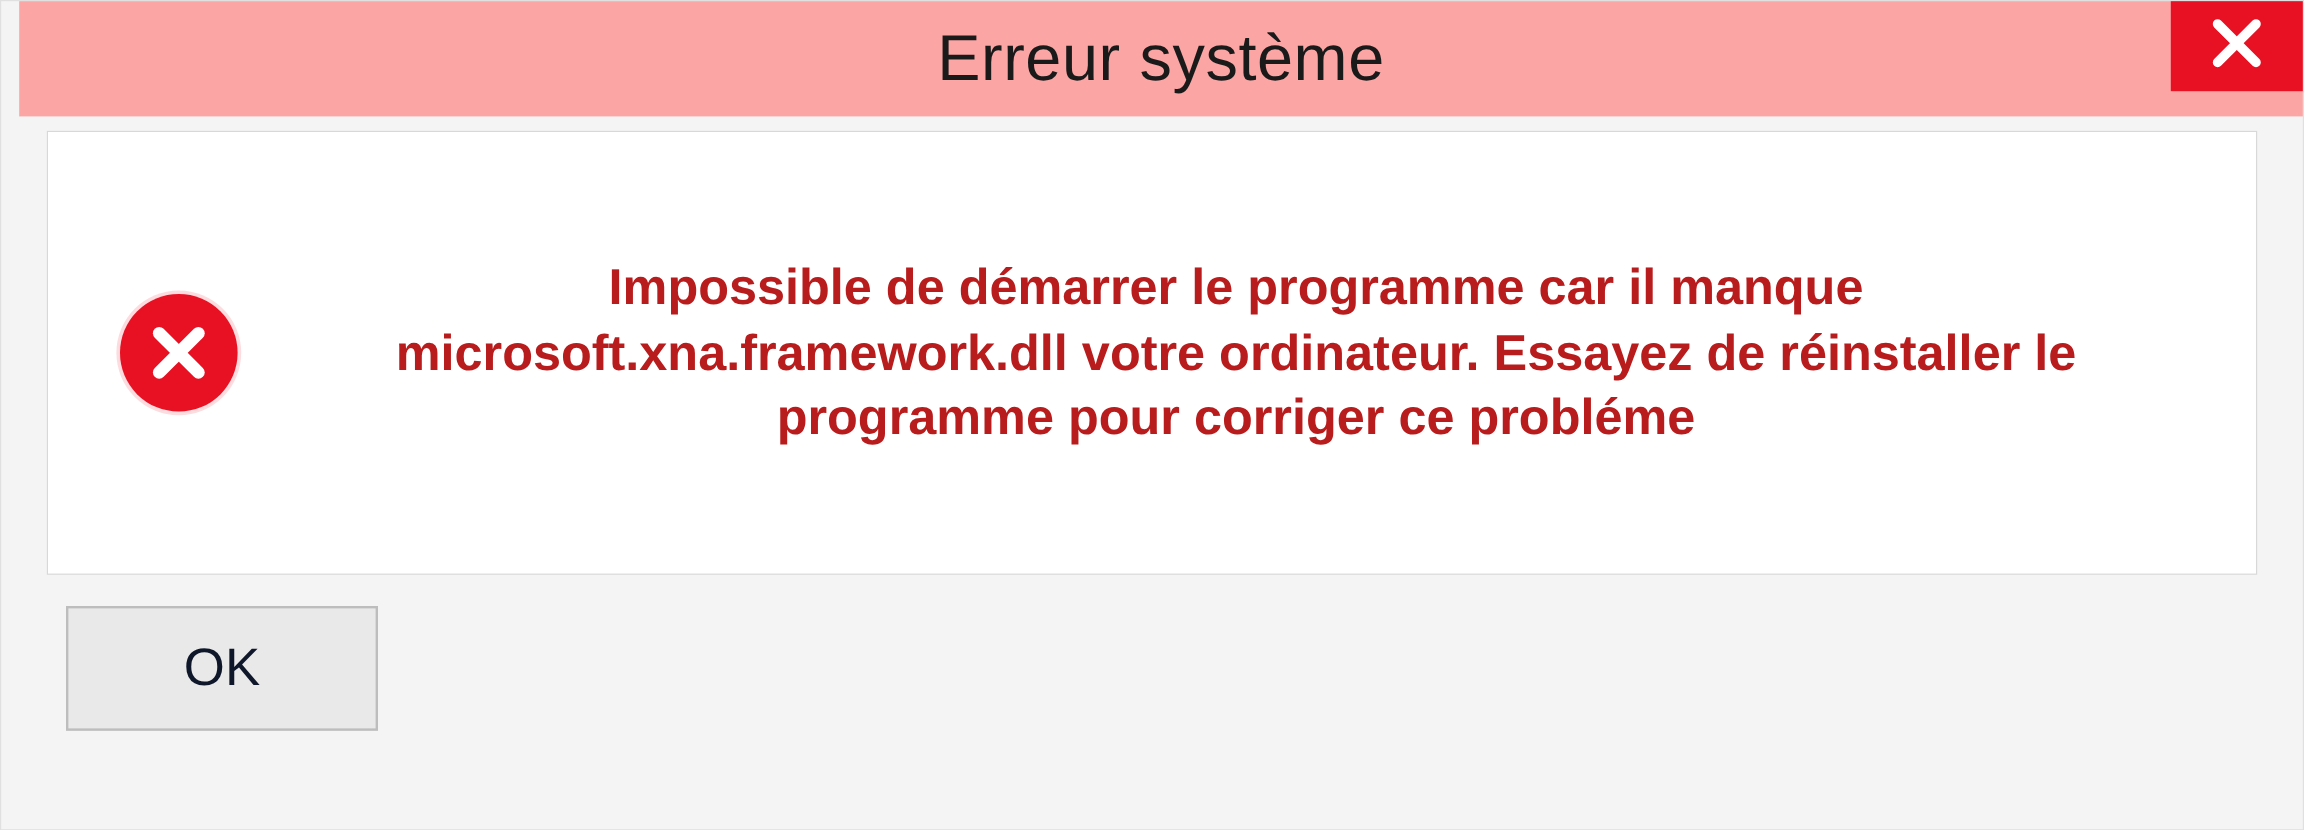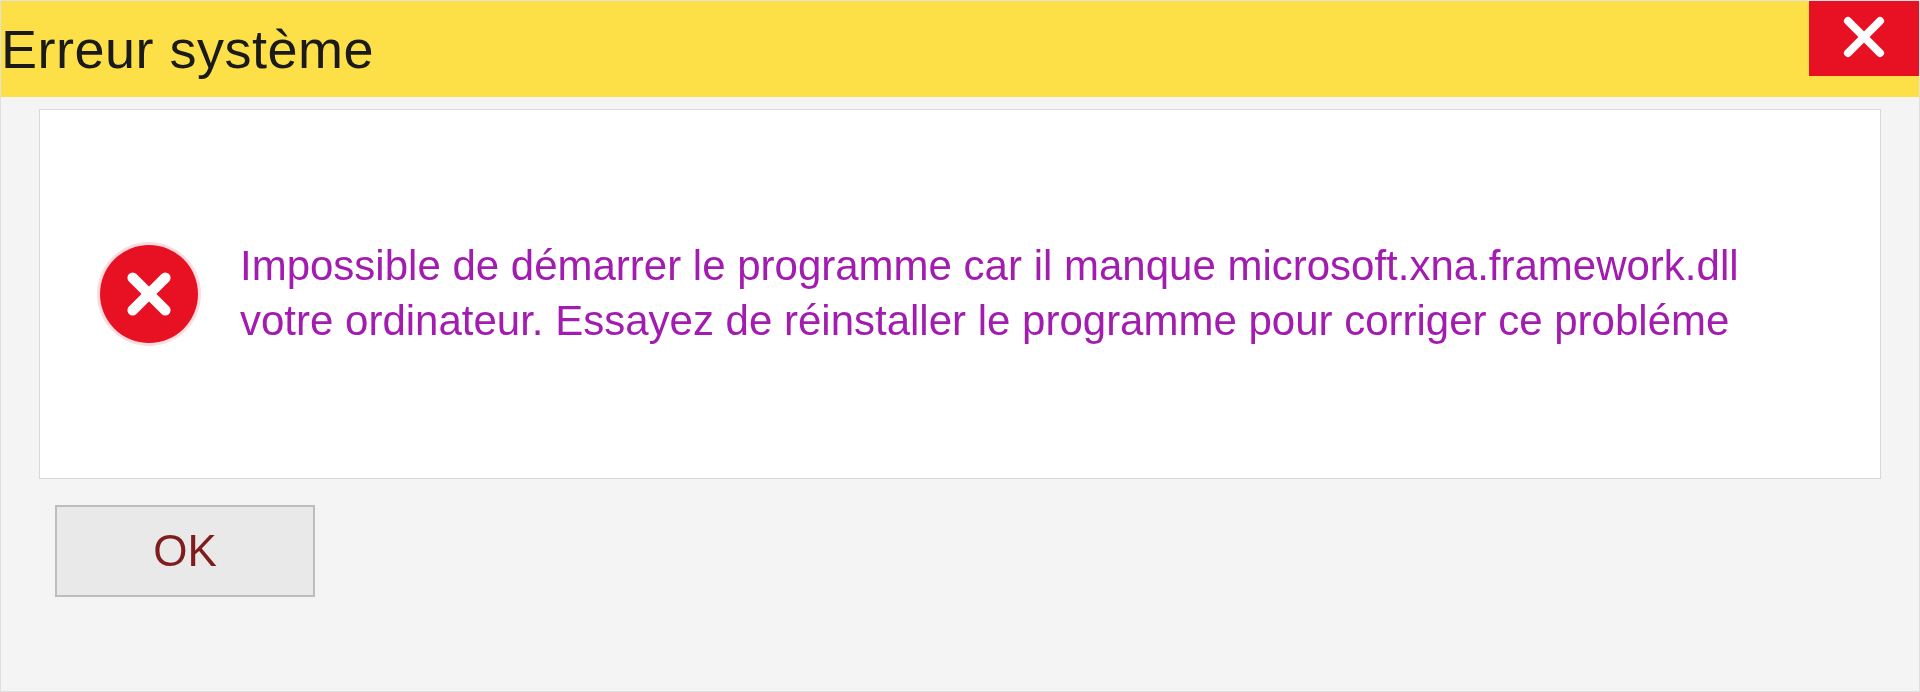--- a/index.html
+++ b/index.html
@@ -21,22 +21,23 @@
       background: #f4f4f4;
       border: 1px solid #e0e0e0;
       display: flex;
       flex-direction: column;
     }
     .titlebar {
       position: relative;
       height: 96px;
       display: flex;
       align-items: center;
-      justify-content: flex-start;
-      background: #fde047;
+      justify-content: center;
+      background: #fca5a5;
+      margin-left: 15px;
     }
     .title {
       font-size: 54px;
       font-weight: 400;
       color: #1a1a1a;
       letter-spacing: 0.5px;
     }
     .close-button {
       position: absolute;
       top: 0;
@@ -79,46 +80,47 @@
       justify-content: center;
       box-shadow: 0 0 0 3px rgba(232,17,35,0.15);
     }
     .error-circle svg {
       width: 56px;
       height: 56px;
     }
     .message {
       font-size: 42px;
       line-height: 1.3;
-      color: #a21caf;
-      font-weight: 400;
+      color: #b91c1c;
+      font-weight: 700;
+      text-align: center;
     }
     .footer {
       display: flex;
       align-items: center;
       justify-content: space-between;
       padding: 26px 54px 44px 54px;
     }
     .brand {
       font-size: 54px;
       font-weight: 800;
       color: #d4001a;
       letter-spacing: 1px;
       font-family: Arial, sans-serif;
     }
     .ok-button {
       width: 260px;
-      height: 92px;
+      height: 104px;
       background: #e9e9e9;
       border: 2px solid #bdbdbd;
       display: flex;
       align-items: center;
       justify-content: center;
       font-size: 44px;
-      color: #7f1d1d;
+      color: #0f172a;
       cursor: pointer;
     }
   </style>
 </head>
 <body>
 
 <div class="dialog">
 
   <div class="titlebar">
     <div class="title">Erreur système</div>

